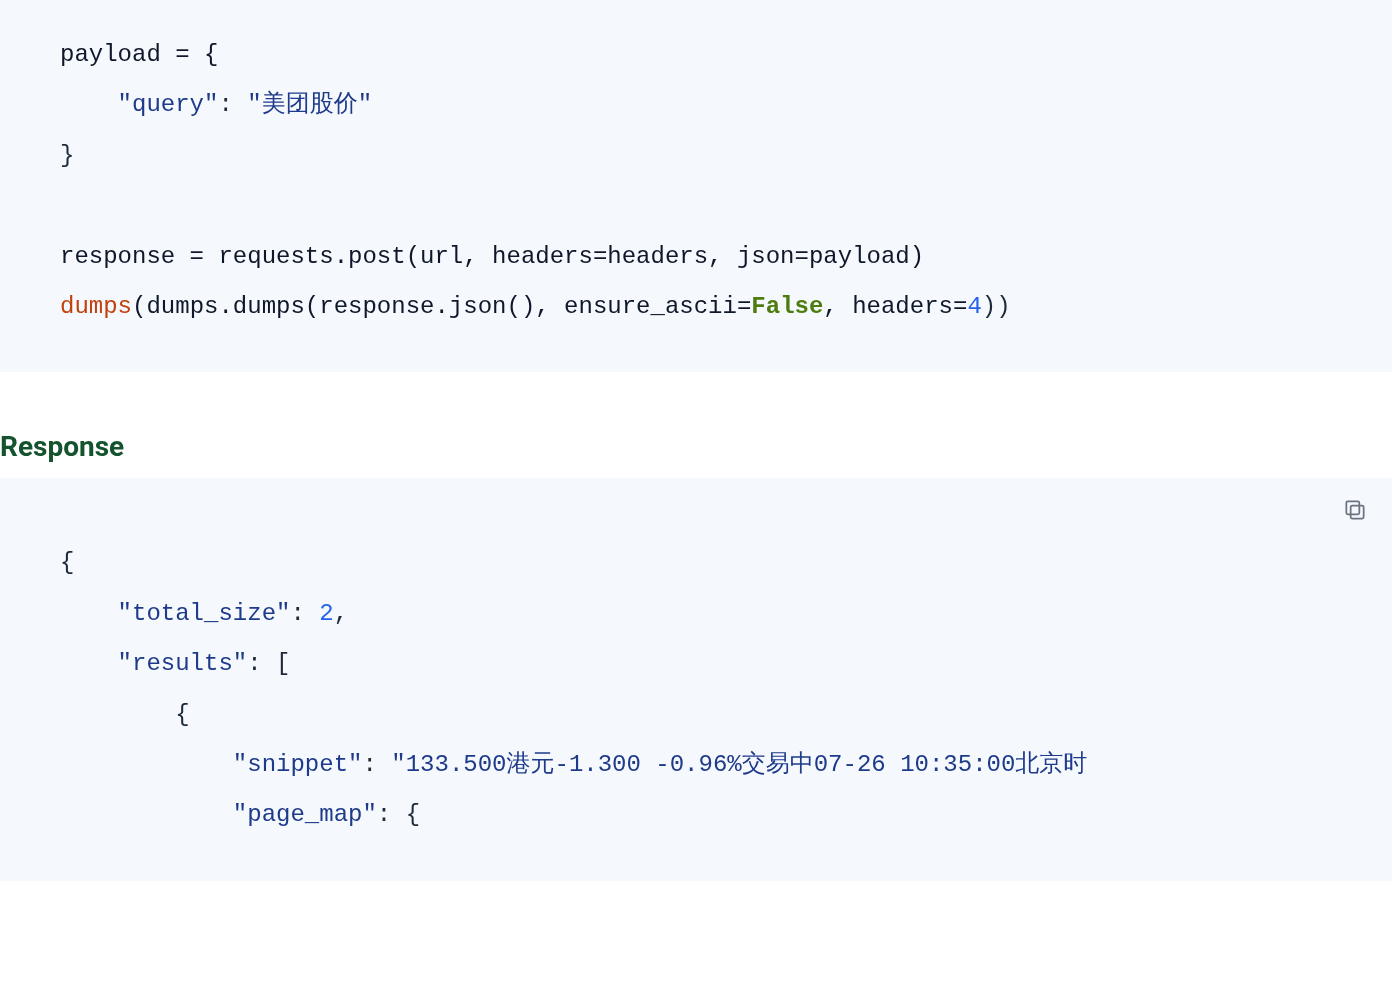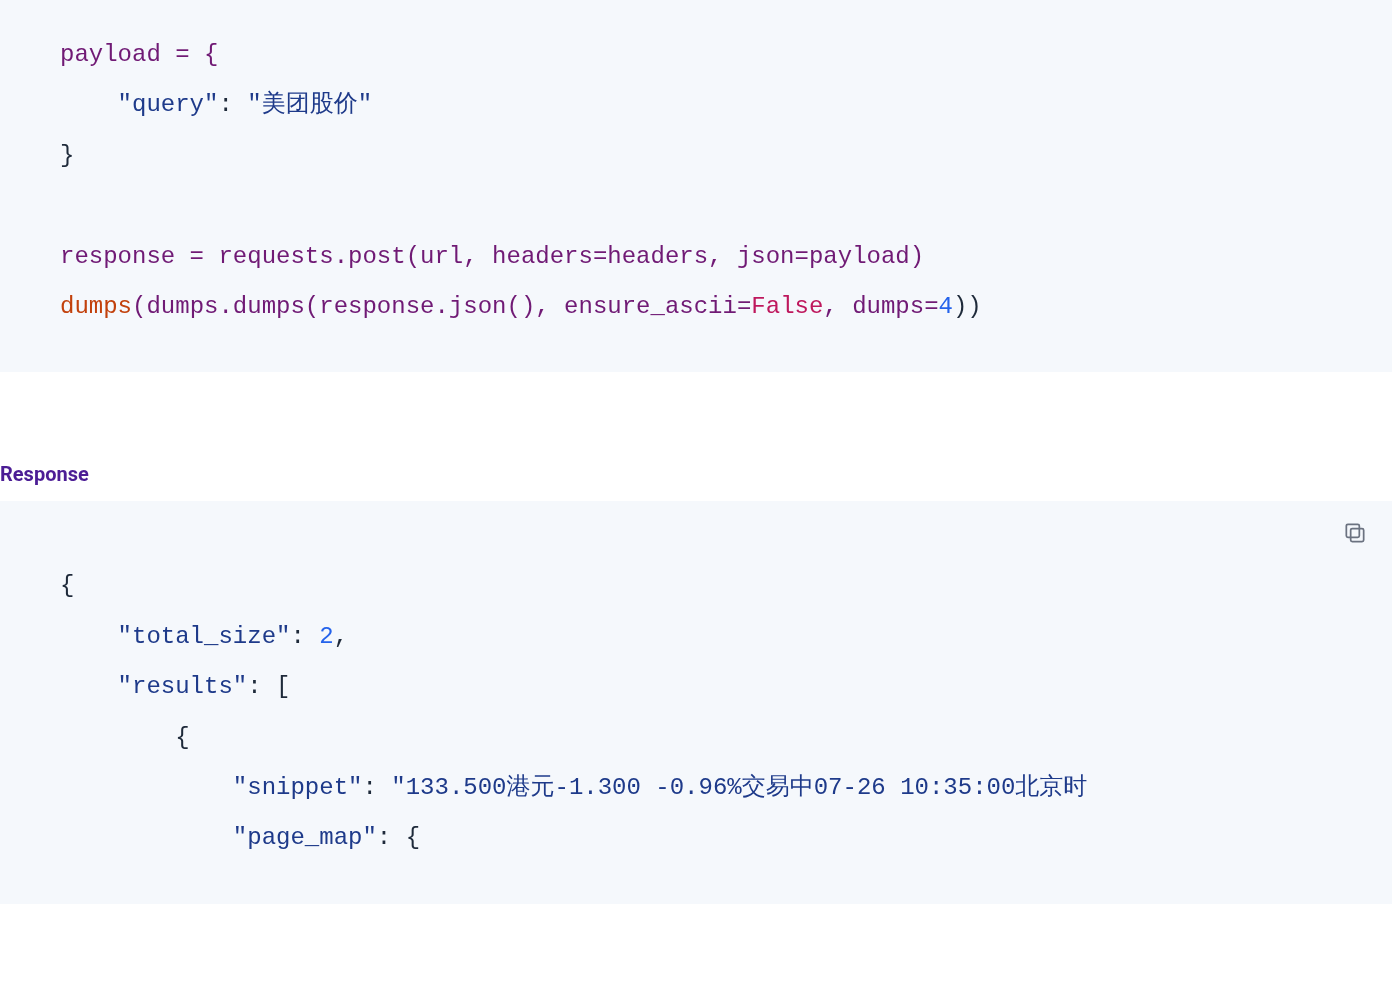--- a/index.html
+++ b/index.html
@@ -18,32 +18,32 @@
     font-size: 24px;
     line-height: 2.1;
     white-space: pre;
     color: #1e2a3a;
     position: relative;
   }
   .code-block.second {
     padding-top: 60px;
   }
   .section-heading {
-    font-size: 20px;
+    font-size: 28px;
     font-weight: 700;
-    color: #4c1d95;
+    color: #14532d;
     padding: 0 0 15px 0;
-    margin-top: 90px;
+    margin-top: 58px;
   }
   .tok-key { color: #1e3a8a; }
   .tok-str { color: #1e3a8a; }
   .tok-num { color: #2563eb; }
   .tok-builtin { color: #c2410c; }
-  .tok-bool { color: #be185d; }
-  .tok-ident { color: #701a75; }
+  .tok-bool { color: #4d7c0f; font-weight: bold; }
+  .tok-ident { color: #0f172a; }
   .tok-punct { color: #1e2a3a; }
   .copy-btn {
     position: absolute;
     top: 18px;
     right: 22px;
     width: 28px;
     height: 28px;
     color: #6b7280;
     cursor: pointer;
     background: transparent;
@@ -53,21 +53,21 @@
   .copy-btn svg { display: block; }
 </style>
 </head>
 <body>
 
 <div class="code-block"><span><span class="tok-ident">payload = {</span></span>
 <span><span class="tok-punct">    </span><span class="tok-key">"query"</span><span class="tok-punct">: </span><span class="tok-str">"美团股价"</span></span>
 <span><span class="tok-punct">}</span></span>
 <span><span></span></span>
 <span><span class="tok-ident">response = requests.post(url, headers=headers, json=payload)</span></span>
-<span><span class="tok-builtin">dumps</span><span class="tok-ident">(dumps.dumps(response.json(), ensure_ascii=</span><span class="tok-bool">False</span><span class="tok-ident">, dumps=</span><span class="tok-num">4</span><span class="tok-punct">))</span></span></div>
+<span><span class="tok-builtin">dumps</span><span class="tok-ident">(dumps.dumps(response.json(), ensure_ascii=</span><span class="tok-bool">False</span><span class="tok-ident">, headers=</span><span class="tok-num">4</span><span class="tok-punct">))</span></span></div>
 
 <h2 class="section-heading">Response</h2>
 
 <div class="code-block second"><button class="copy-btn"><span><svg width="26" height="26" viewBox="0 0 24 24" fill="none" stroke="currentColor" stroke-width="1.6">
           <rect x="8" y="8" width="12" height="12" rx="1.5"></rect>
           <rect x="4" y="4" width="12" height="12" rx="1.5"></rect>
         </svg></span></button><span><span class="tok-punct">{</span></span>
 <span><span>    </span><span class="tok-key">"total_size"</span><span class="tok-punct">: </span><span class="tok-num">2</span><span class="tok-punct">,</span></span>
 <span><span>    </span><span class="tok-key">"results"</span><span class="tok-punct">: [</span></span>
 <span><span class="tok-punct">        {</span></span>

